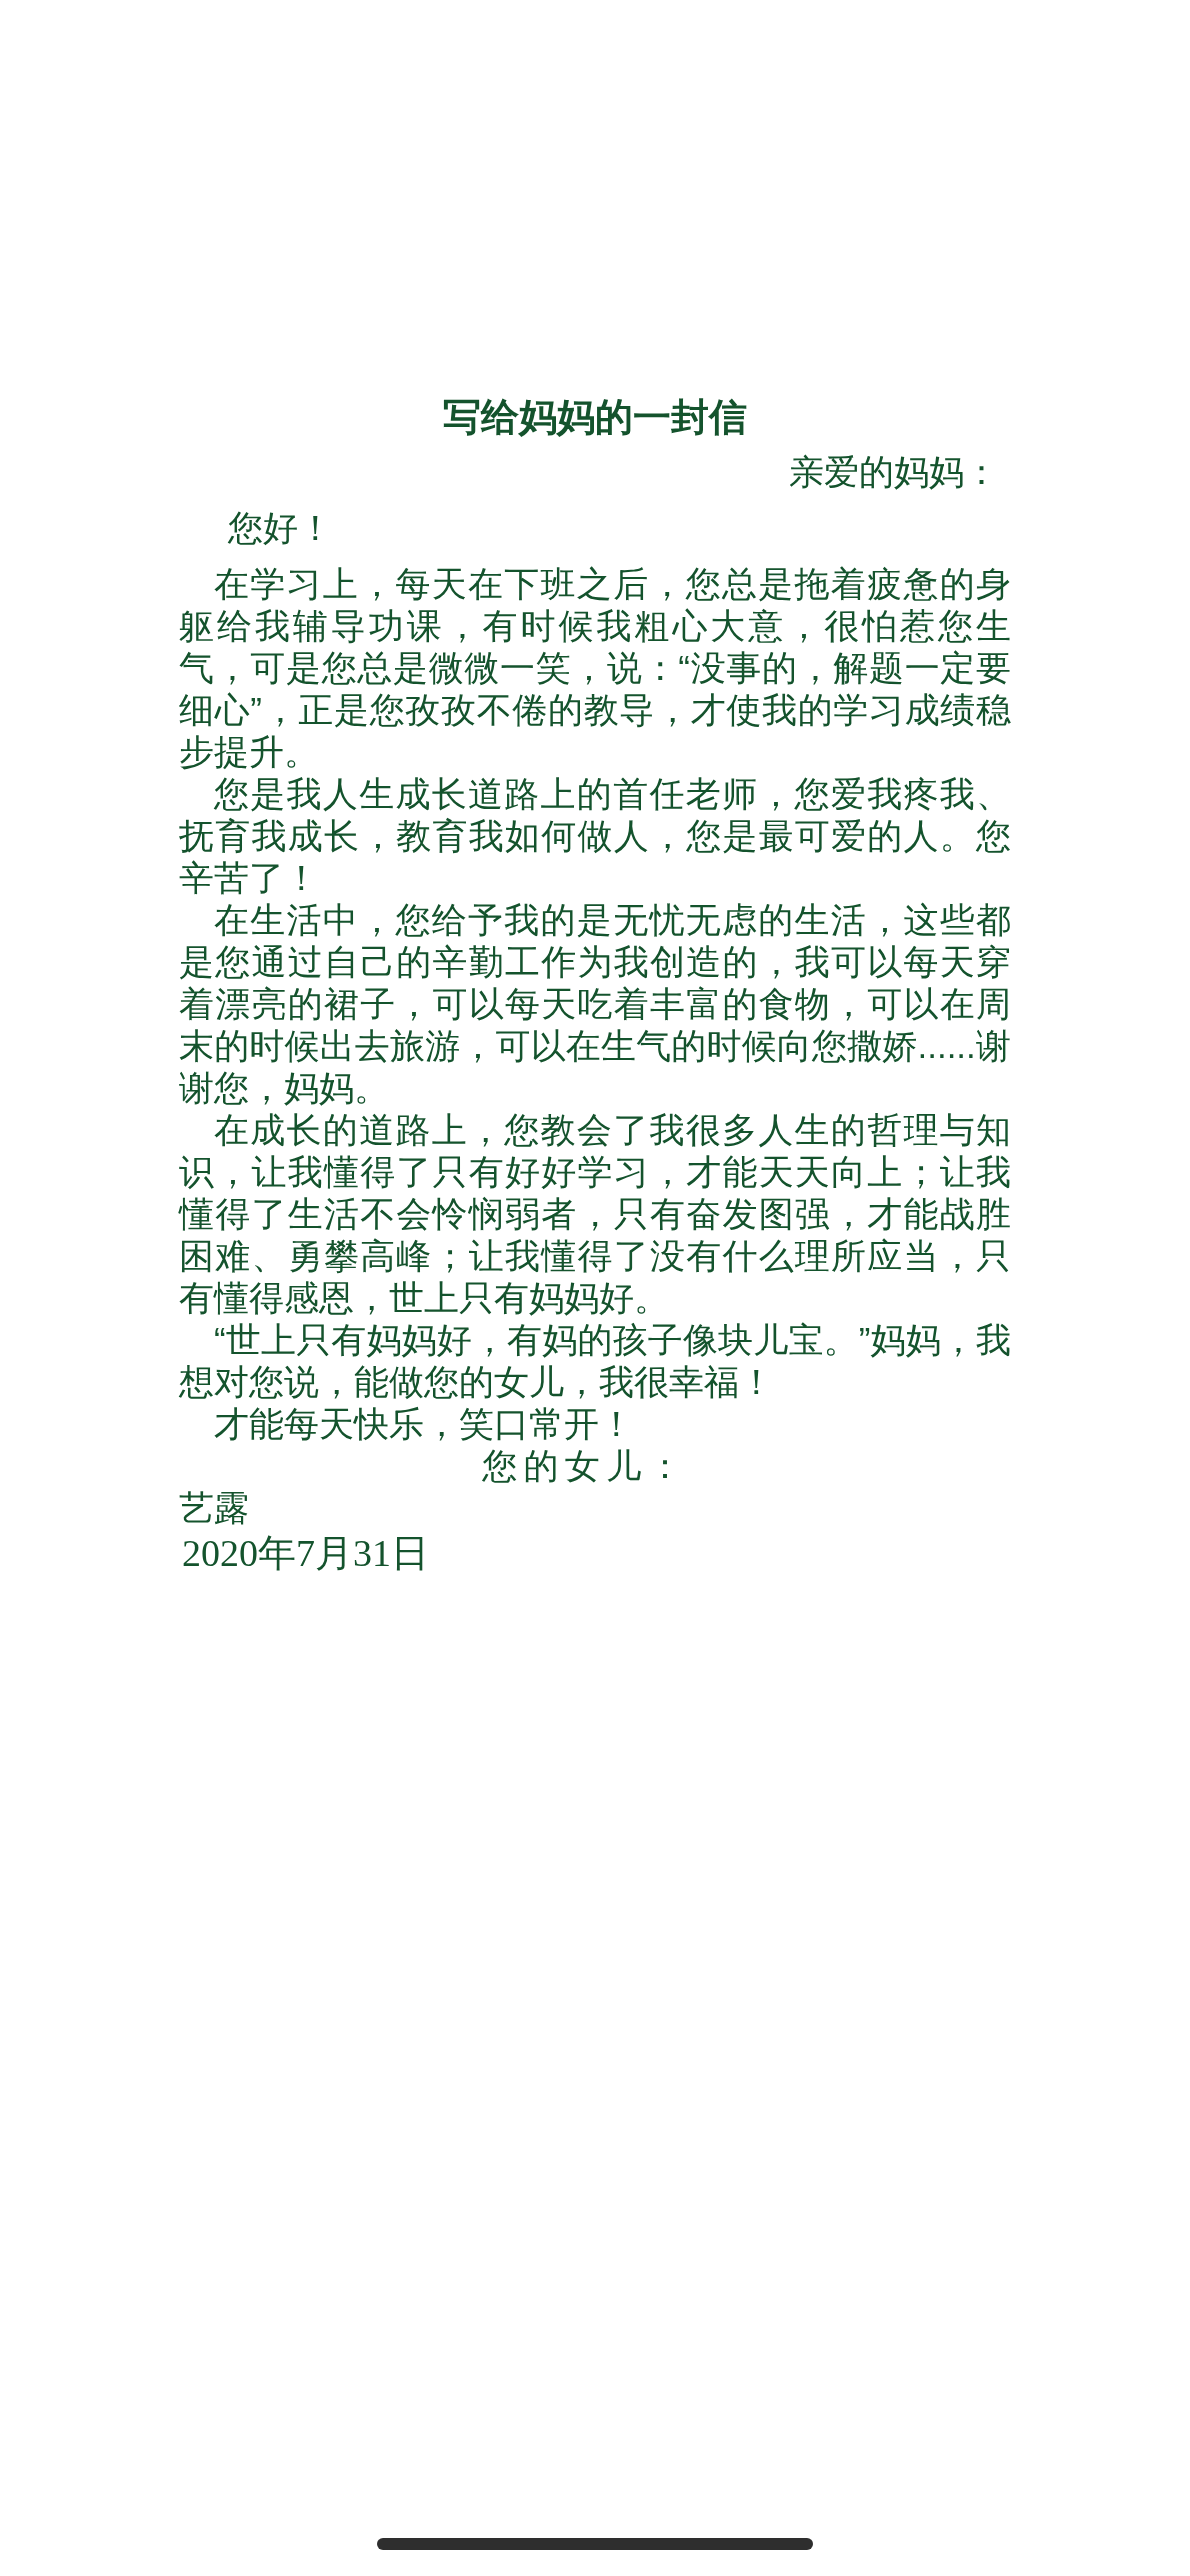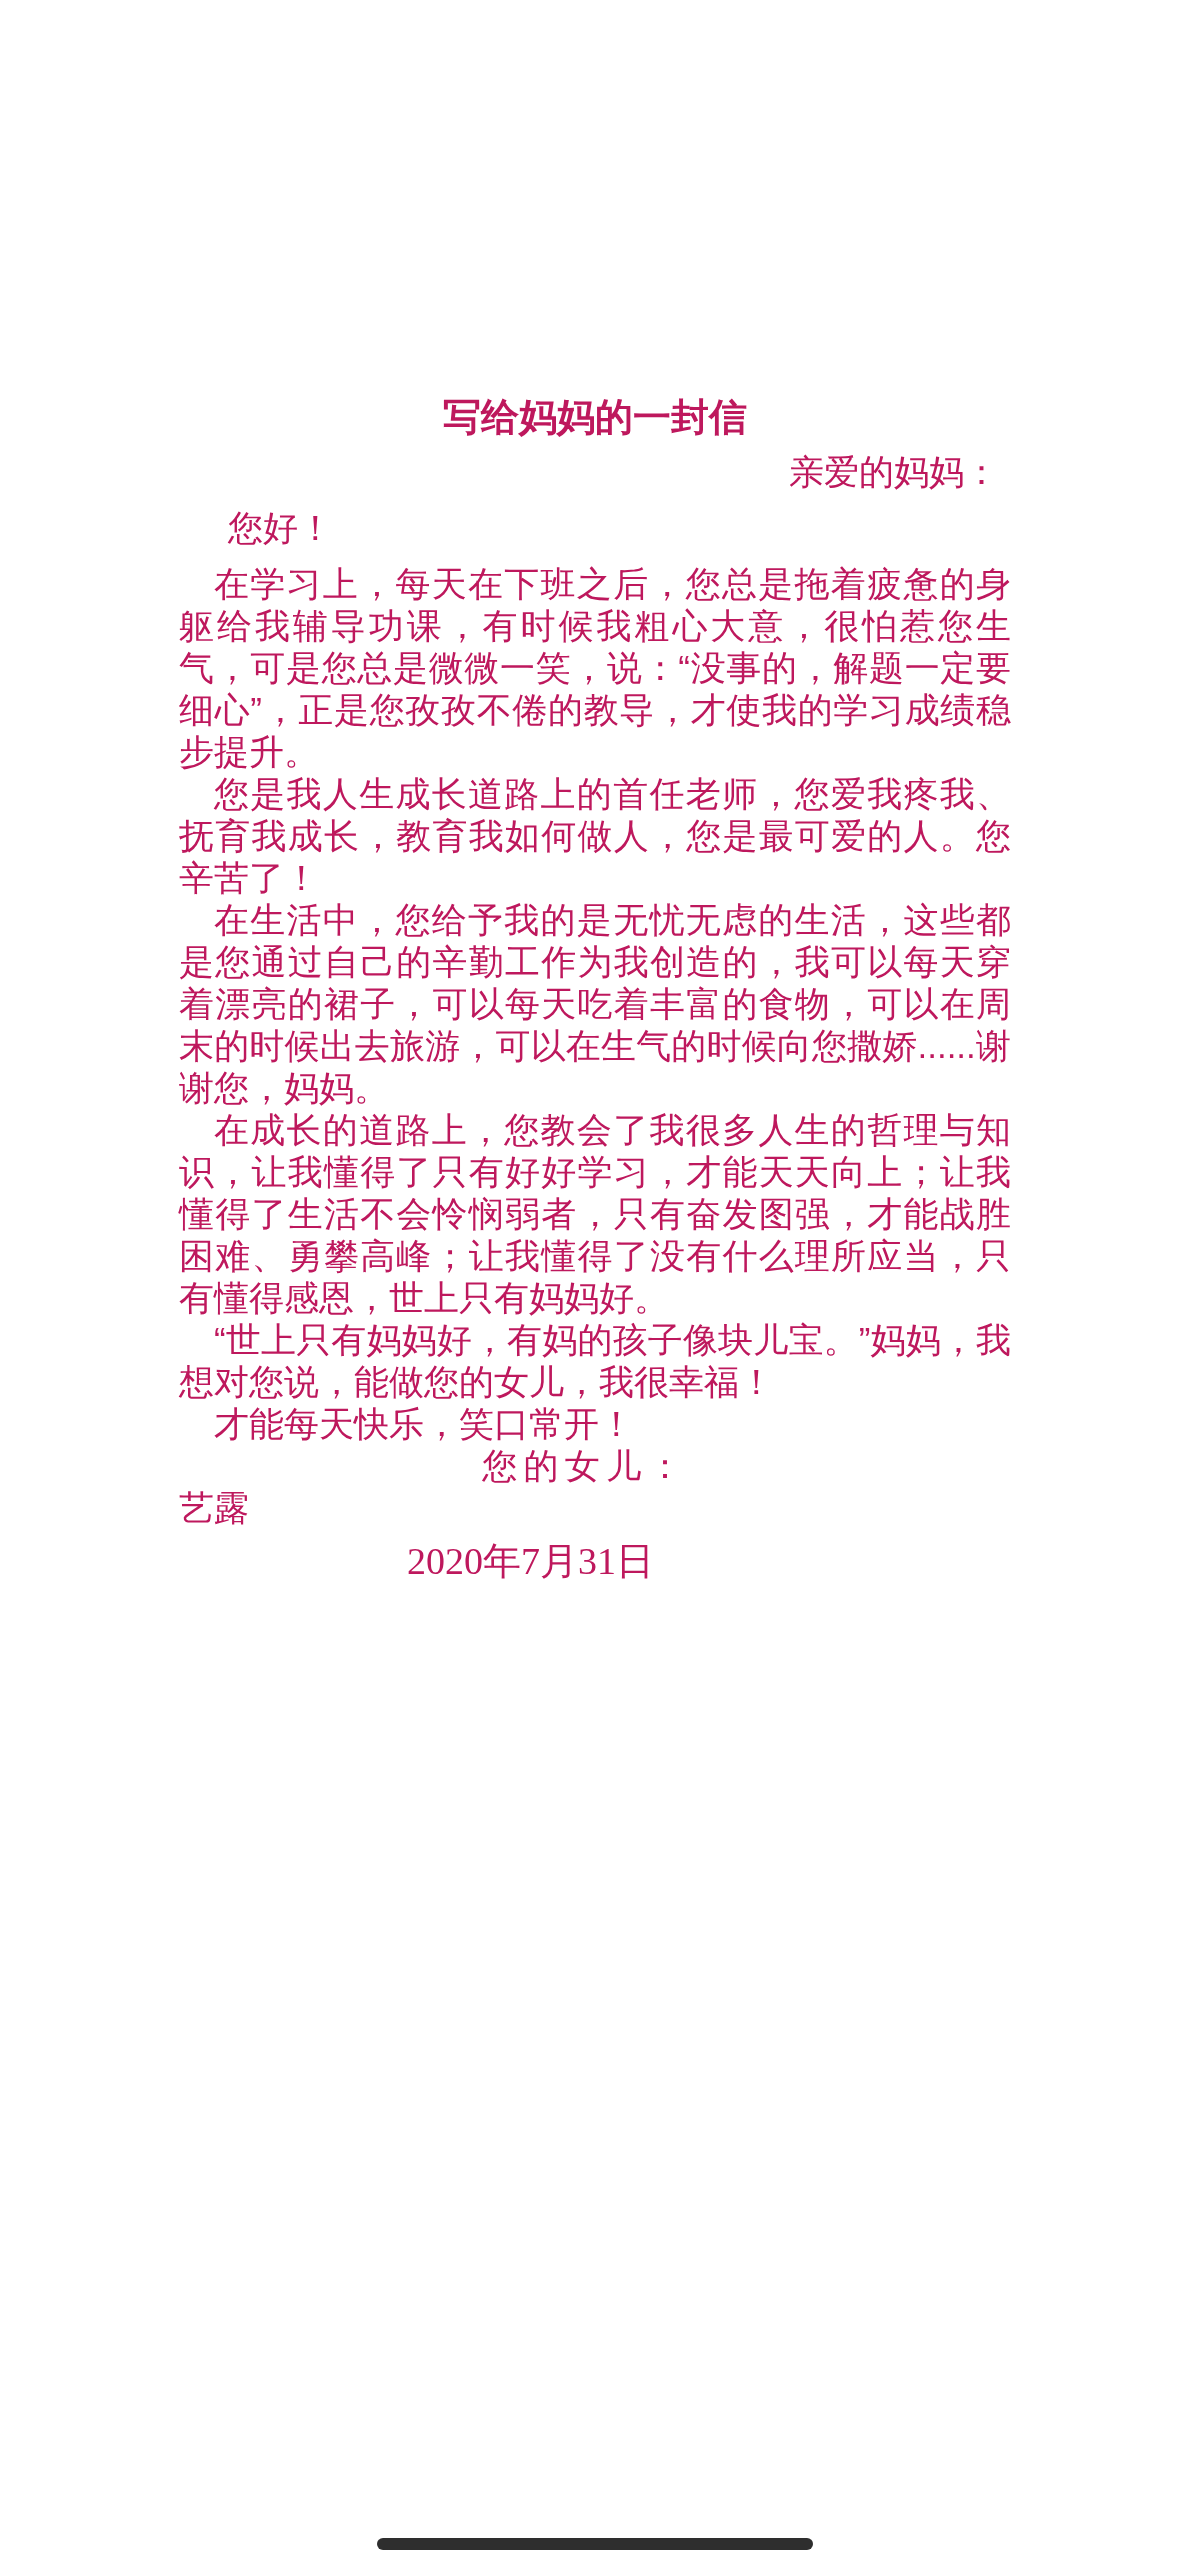--- a/index.html
+++ b/index.html
@@ -48,40 +48,40 @@
     margin: 0;
     text-align: center;
     letter-spacing: 0.18em;
     padding-right: 19px;
   }
   .signer {
     margin: 0;
     text-align: left;
   }
   .date-line {
-    margin: 11px;
-    text-align: center;
+    margin: 3px;
+    text-align: left;
     padding-right: 129px;
     font-family: "Liberation Serif", serif;
     font-size: 38px;
   }
   .home-indicator {
     position: absolute;
     left: 50%;
     transform: translateX(-50%);
     bottom: 26px;
     width: 436px;
     height: 12.5px;
     border-radius: 6.7px;
   }
 </style>
 </head>
 <body style="background: rgb(255, 255, 255);">
 
-<div class="letter" style="color: #be185d;">
+<div class="letter" style="color: #14532d;">
   <h1 class="letter-title">写给妈妈的一封信</h1>
 
   <p class="salutation">亲爱的妈妈：</p>
 
   <p class="greeting">您好！</p>
 
   <p class="para">在学习上，每天在下班之后，您总是拖着疲惫的身躯给我辅导功课，有时候我粗心大意，很怕惹您生气，可是您总是微微一笑，说：“没事的，解题一定要细心”，正是您孜孜不倦的教导，才使我的学习成绩稳步提升。</p>
 
   <p class="para">您是我人生成长道路上的首任老师，您爱我疼我、抚育我成长，教育我如何做人，您是最可爱的人。您辛苦了！</p>
 

